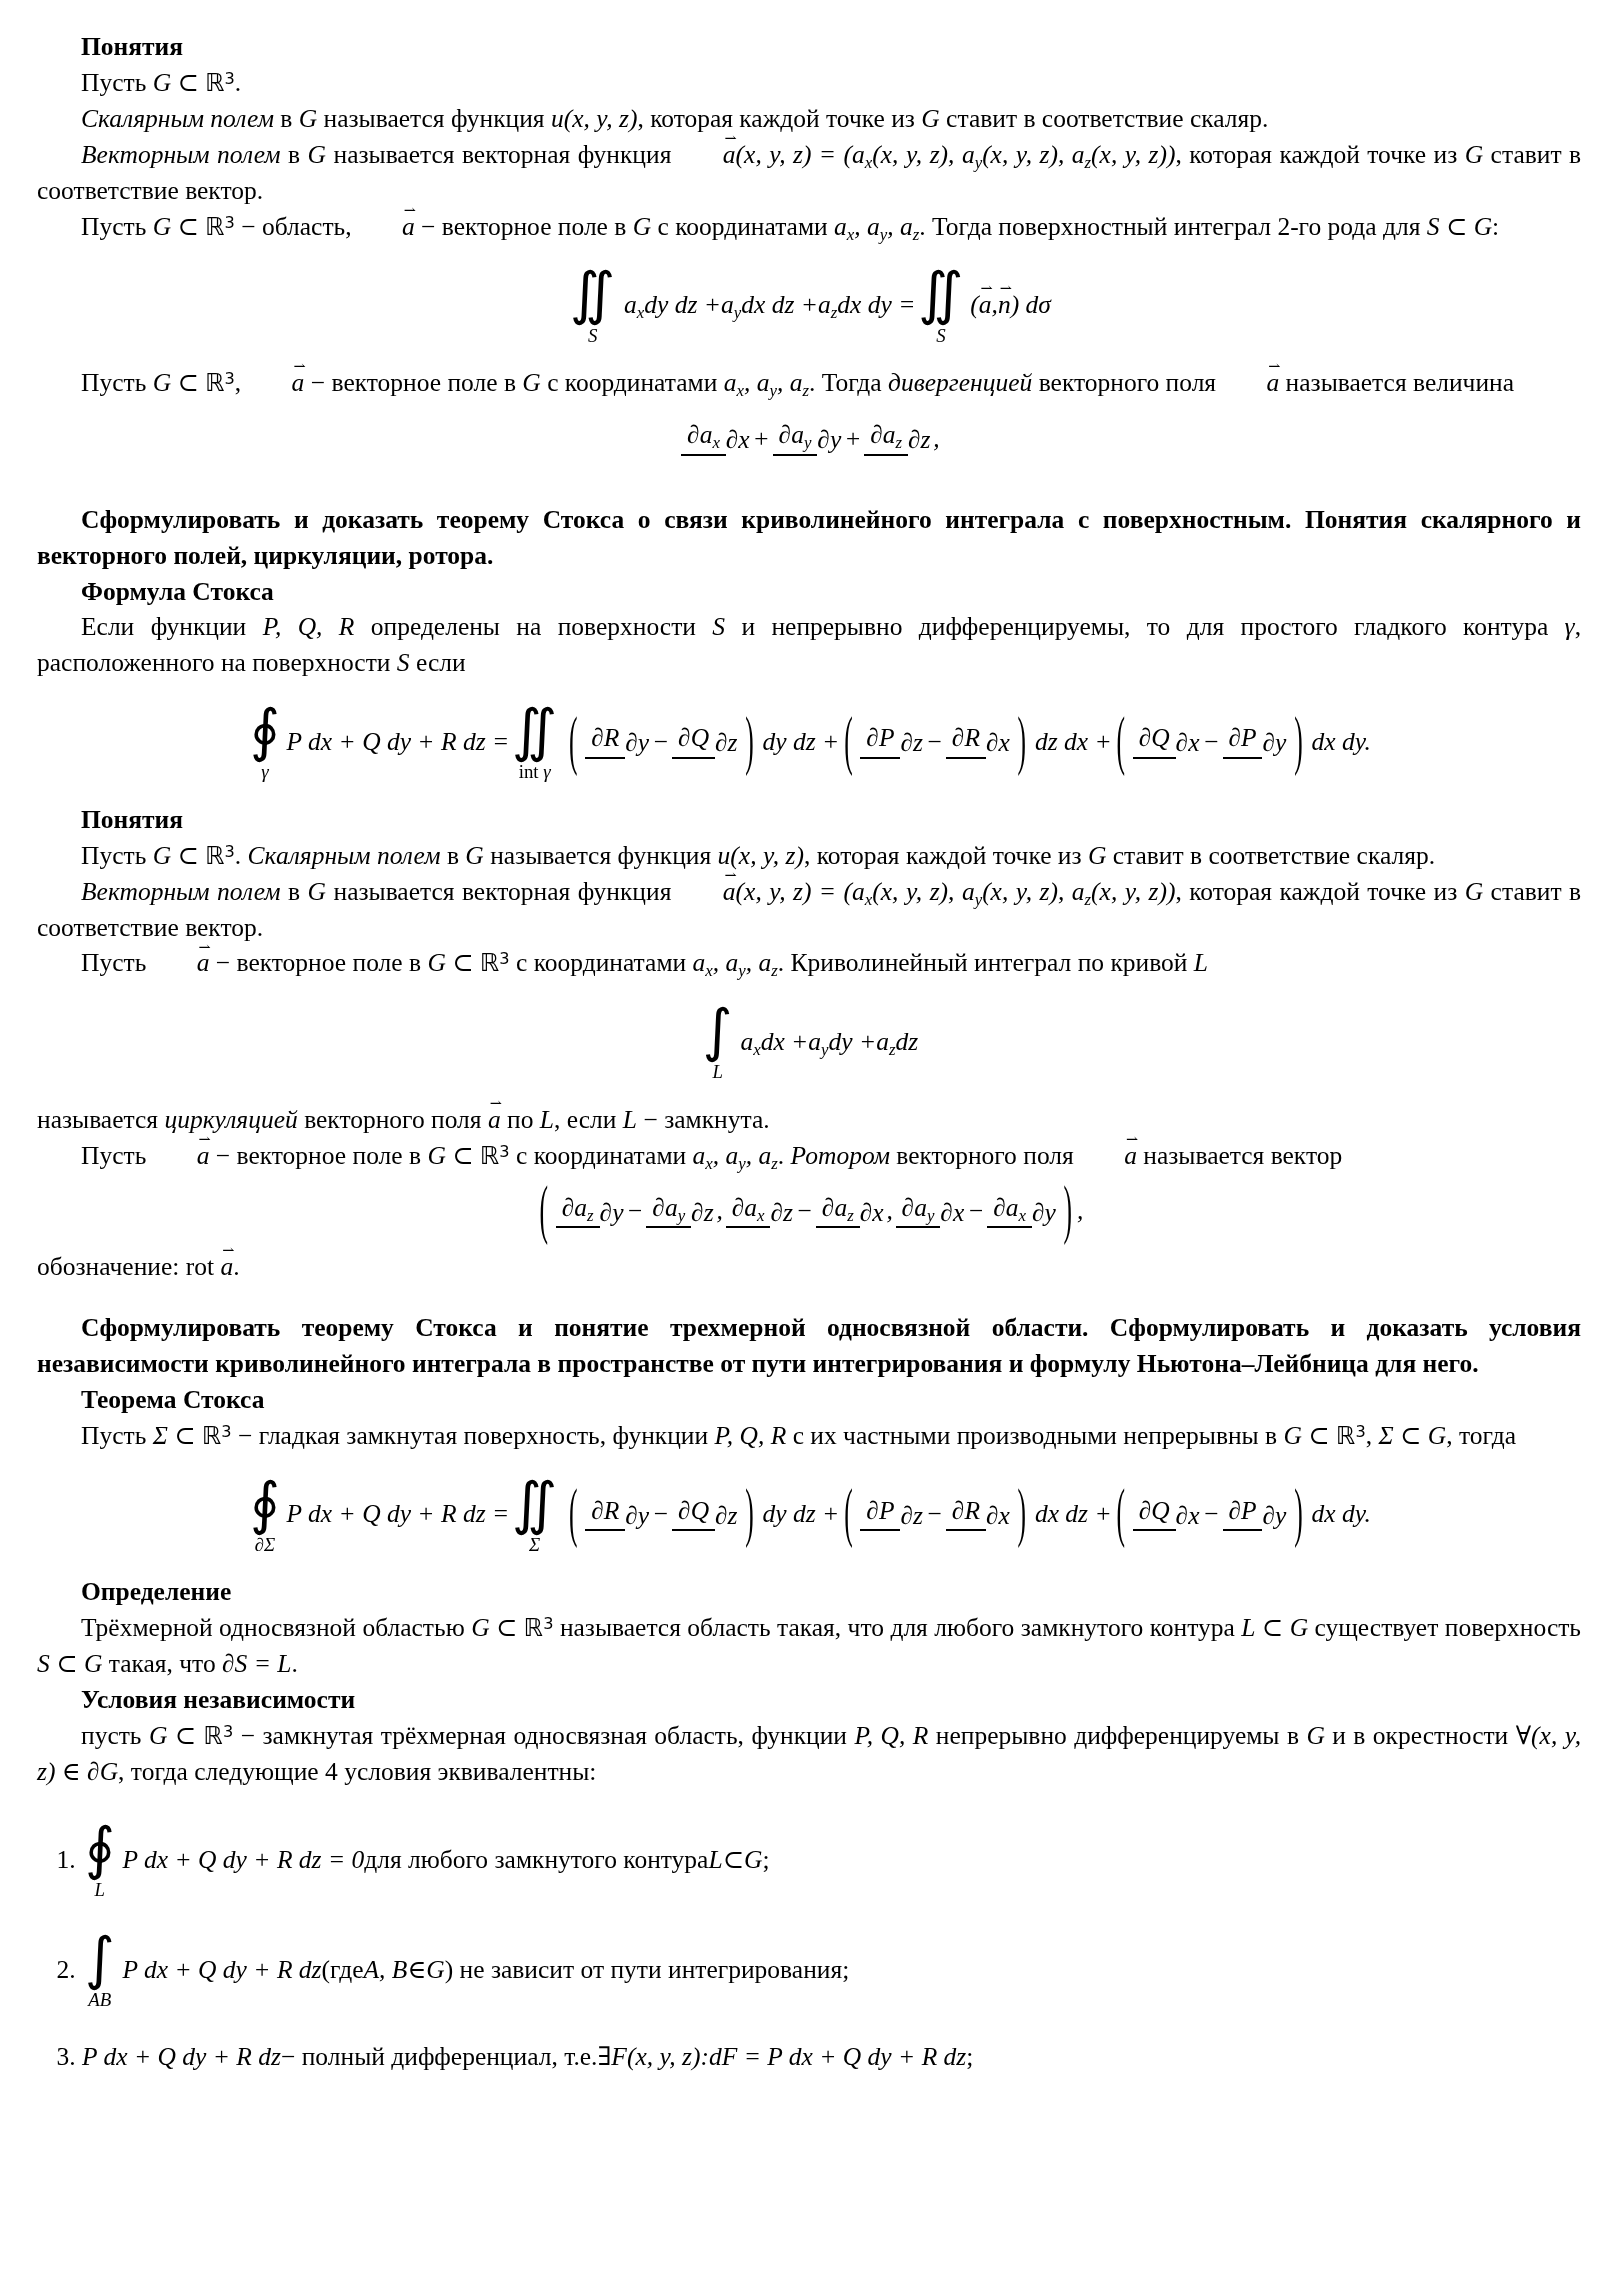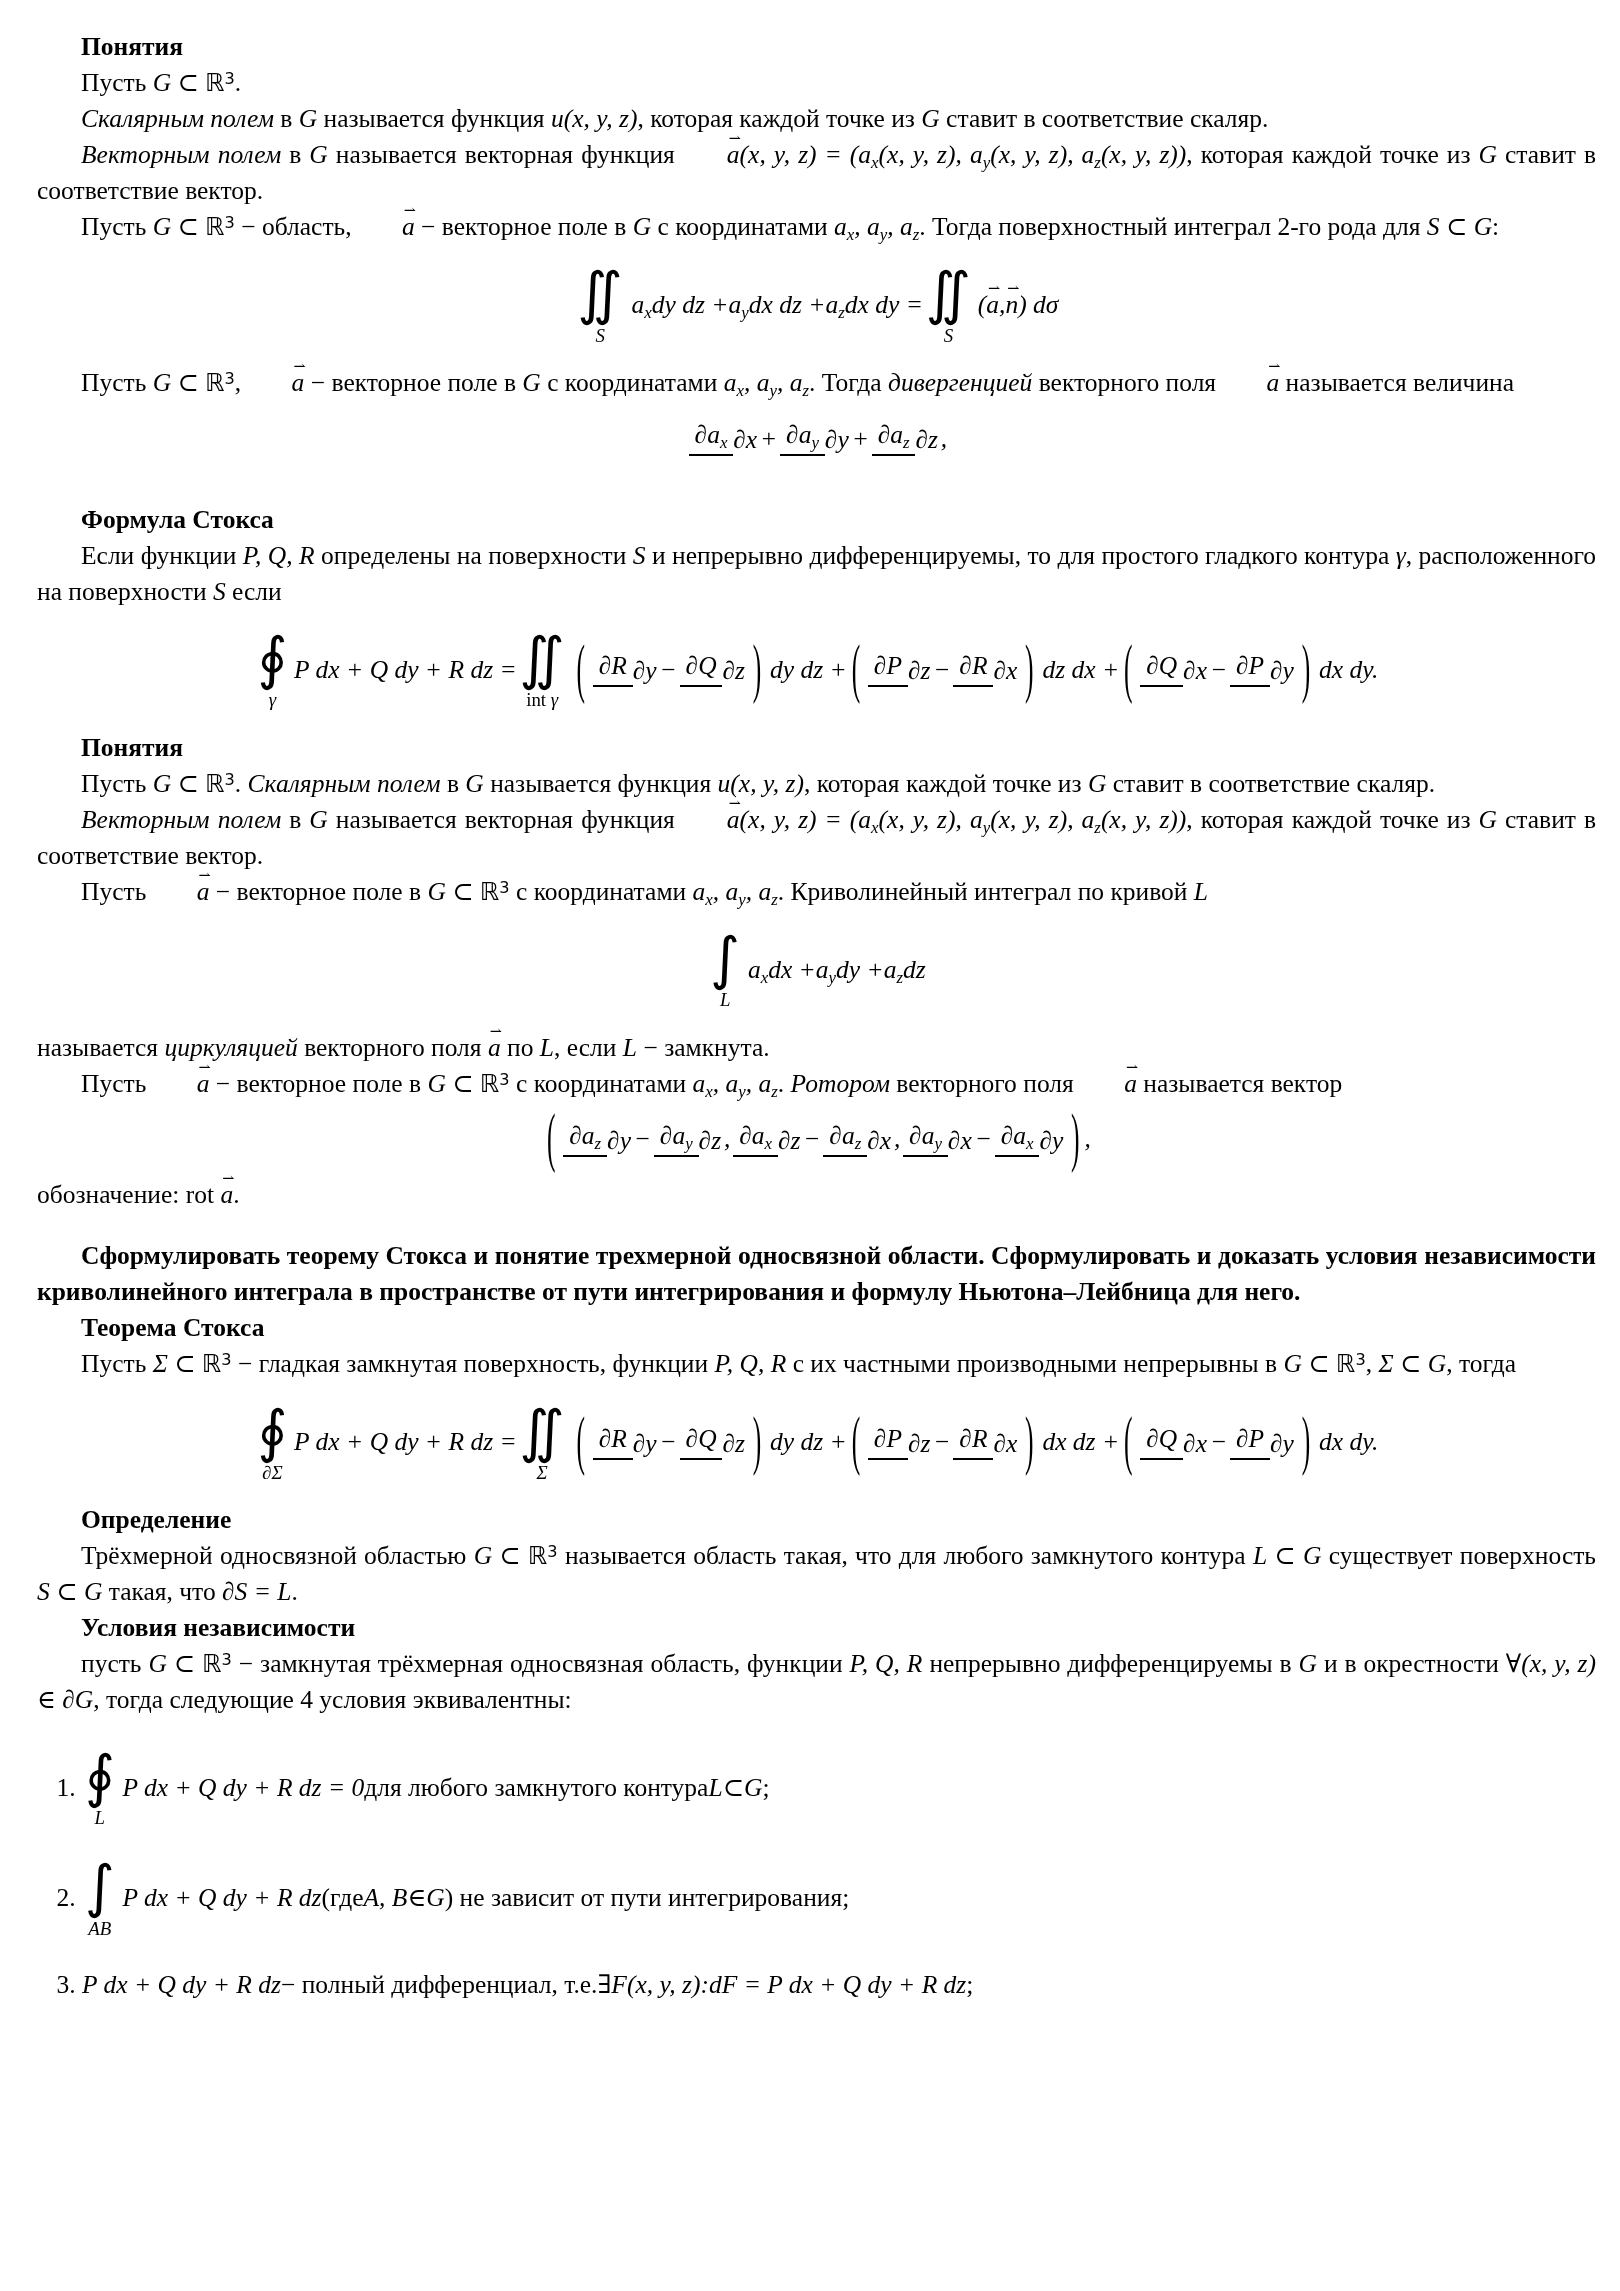--- a/index.html
+++ b/index.html
@@ -2,21 +2,21 @@
 <html lang="ru"><head>
 <meta charset="utf-8">
 <style>
   html,body{margin:0;padding:0}
   body{
     width:1620px;height:2292px;overflow:hidden;
     background:#ffffff;color:#000000;
     font-family:"Liberation Serif","DejaVu Serif",serif;
     font-size:25.5px;line-height:1.41;
   }
-  main{padding:29px 24px 0 37px}
+  main{padding:29px 39px 0 37px}
   .p{margin:0;text-align:justify;text-indent:44px}
   .p.noind{text-indent:0}
   .head{font-weight:bold;text-align:left}
   .boldp{font-weight:bold}
   .i{font-style:italic}
   .b{font-weight:bold}
   .m{font-style:italic}
   .rm{font-style:normal}
   .bb{font-family:"DejaVu Sans","DejaVu Serif",sans-serif;font-style:normal;font-size:0.96em}
   sub{font-size:0.66em;font-style:italic;line-height:0;vertical-align:-0.3em}
@@ -81,20 +81,21 @@
         <span class="den"><span class="m">∂y</span></span>
       </span>
       <span class="m"> + </span>
       <span class="frac">
         <span class="num"><span class="m">∂a<sub>z</sub></span></span>
         <span class="den"><span class="m">∂z</span></span>
       </span>
       <span class="m">,</span>
     </div>
     <div style="height: 25.5px;"></div>
+    <p class="p boldp"><span class="b">Сформулировать и доказать теорему Стокса о связи криволинейного интеграла с поверхностным. Понятия скалярного и векторного полей, циркуляции, ротора.</span></p>
     <p class="p head"><span class="b">Формула Стокса</span></p>
     <p class="p"><span>Если функции </span><span class="m">P, Q, R</span><span> определены на поверхности </span><span class="m">S</span><span> и непрерывно дифференцируемы, то для простого гладкого контура </span><span class="m">γ</span><span>, расположенного на поверхности </span><span class="m">S</span><span> если</span></p>
     <div class="display">
       <span class="bigop">
         <span class="sym">∮</span>
         <span class="lim"><span class="m">γ</span></span>
       </span>
       <span class="hsp" style="width: 3.9px;"></span>
       <span class="m">P dx + Q dy + R dz = </span>
       <span class="bigop">

